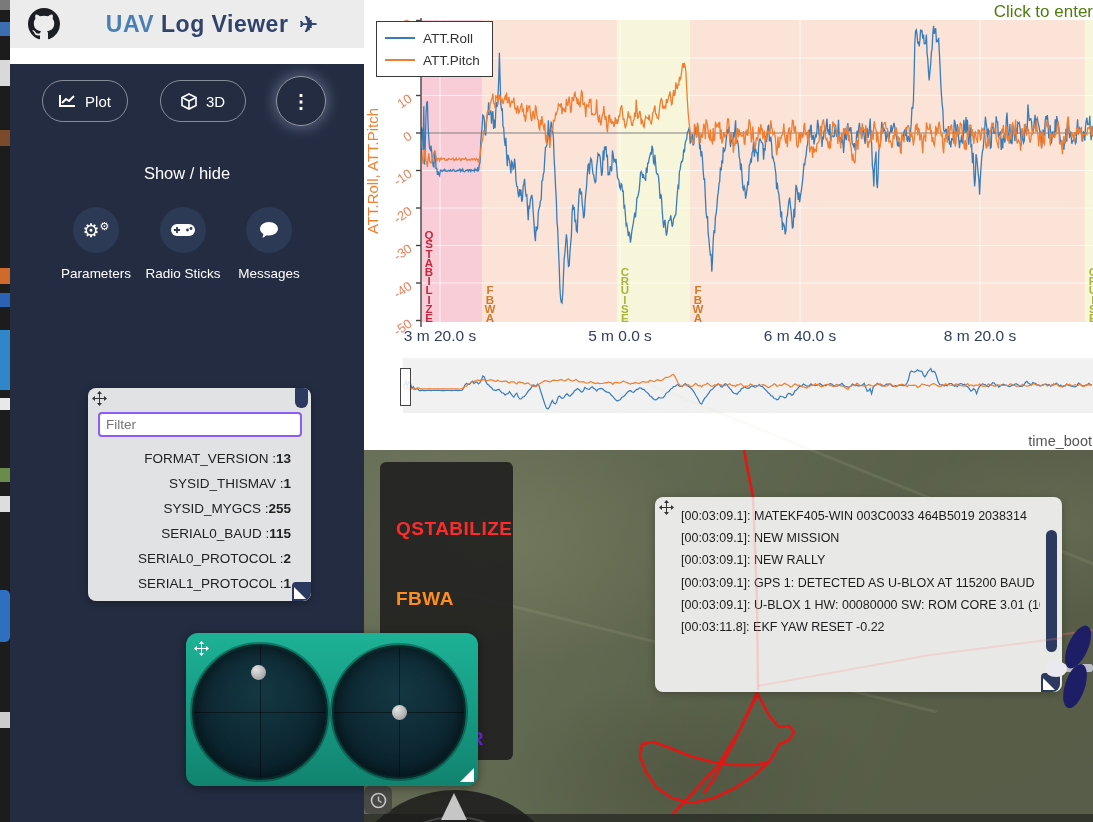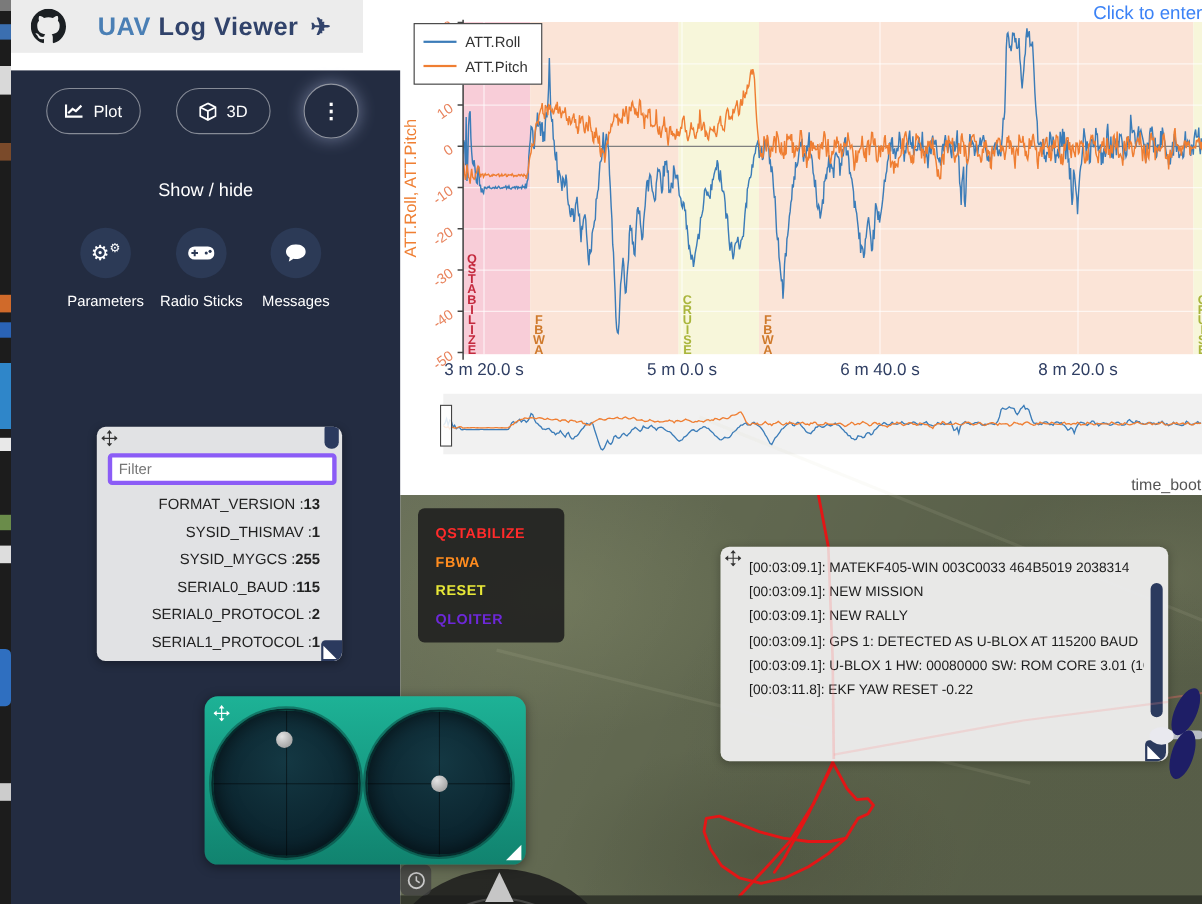--- a/index.html
+++ b/index.html
@@ -2,21 +2,21 @@
 <html><head>
 <meta charset="utf-8">
 <style>
   html,body{margin:0;padding:0;background:#888;}
   #screen{position:relative;width:1093px;height:822px;overflow:hidden;background:#fff;
           font-family:"Liberation Sans",sans-serif;}
   
   #left-strip{position:absolute;left:0;top:0;width:10px;height:822px;background:#1c1c1c;}
   #left-strip .frag{position:absolute;left:0;width:10px;}
   
-  #header{position:absolute;left:10px;top:0;width:320px;height:48px;background:#ececec;
+  #header{position:absolute;left:10px;top:0;width:354px;height:48px;background:#ececec;
           display:flex;align-items:center;}
   #gh{margin-left:18px;width:32px;height:32px;}
   #title{flex:1;text-align:center;font-size:23px;font-weight:bold;color:#31436b;letter-spacing:.5px;}
   #title .uav{color:#4a7fb5;}
   #title .plane{font-size:22px;color:#31436b;margin-left:4px;}
   
   #sidebar{position:absolute;left:10px;top:64px;width:354px;height:774px;background:#232c41;}
   .pill{position:absolute;height:40px;display:flex;align-items:center;justify-content:center;gap:9px;
         border:1px solid rgba(255,255,255,.45);border-radius:22px;color:#fff;font-size:15px;
         background:transparent;cursor:pointer;}
@@ -24,21 +24,21 @@
   #btn-3d{left:150px;top:16px;width:84px;}
   #btn-more{position:absolute;left:266px;top:12px;width:48px;height:48px;border-radius:50%;
         border:1px solid rgba(255,255,255,.5);color:#fff;display:flex;align-items:center;justify-content:center;
         font-size:19px;font-weight:bold;box-shadow:0 0 16px rgba(205,215,255,.45);cursor:pointer;}
   #show-hide{position:absolute;left:0;top:100px;width:354px;text-align:center;color:#fff;font-size:16.5px;}
   .tog-circle{position:absolute;width:46px;height:46px;border-radius:50%;background:#2c3a56;
         display:flex;align-items:center;justify-content:center;color:#fff;cursor:pointer;}
   .tog-label{position:absolute;width:110px;text-align:center;color:#fff;font-size:13.5px;}
   
   #chart-region{position:absolute;left:364px;top:0;width:729px;height:450px;background:#fff;}
-  #click-enter{position:absolute;right:0;top:2px;color:#3b82f6;font-size:17px;white-space:nowrap;cursor:pointer;}
+  #click-enter{position:absolute;right:0;top:2px;color:#4d7c0f;font-size:17px;white-space:nowrap;cursor:pointer;}
   #legend{position:absolute;left:12px;top:21px;background:#fff;border:1.5px solid #3a3a3a;
           padding:5px 12px 5px 8px;font-size:13.5px;color:#333;z-index:5;}
   .leg-row{display:flex;align-items:center;gap:8px;height:22px;cursor:pointer;}
   .leg-swatch{width:30px;height:0;border-top:2.5px solid;}
   #overview-wrap{position:absolute;left:39px;top:358px;width:690px;height:55px;background:#f1f1f1;}
   #ov-handle{position:absolute;left:36px;top:368px;width:9px;height:36px;border:1.5px solid #444;
              background:rgba(255,255,255,.85);cursor:ew-resize;z-index:4;}
   #time-boot{position:absolute;right:1px;top:433px;color:#555;font-size:14.5px;white-space:nowrap;}
   
   #map-region{position:absolute;left:364px;top:450px;width:729px;height:372px;background-color:#616850;
@@ -47,38 +47,38 @@
       radial-gradient(ellipse 420px 260px at 72% 55%, rgba(88,95,70,.6), transparent 65%),
       radial-gradient(ellipse 280px 160px at 45% 88%, rgba(72,78,58,.55), transparent 65%),
       radial-gradient(ellipse 260px 140px at 95% 20%, rgba(115,120,92,.5), transparent 65%),
       linear-gradient(115deg, rgba(255,255,255,.05), transparent 35%, rgba(0,0,0,.10) 75%);
     cursor:grab;}
   .track{position:absolute;background:rgba(215,215,190,.10);}
   #map-bottom{position:absolute;left:0;bottom:0;width:729px;height:8px;background:#2c2f27;opacity:.85;}
   
   #modes-box{position:absolute;left:380px;top:462px;width:117px;background:rgba(30,30,30,.88);
              border-radius:6px;padding:10px 0 8px 16px;z-index:6;}
-  #modes-box .mode{font-size:13px;font-weight:bold;letter-spacing:.5px;line-height:26px;}
+  #modes-box .mode{font-size:19px;font-weight:bold;letter-spacing:.5px;line-height:26px;margin-top:44px;}
   
   #msg-panel{position:absolute;left:655px;top:497px;width:407px;height:195px;background:rgba(236,236,236,.97);
              border-radius:8px;z-index:7;box-shadow:0 2px 8px rgba(0,0,0,.25);}
   #msg-list{position:absolute;left:26px;top:8px;right:22px;font-size:12.5px;color:#1c1c1c;
             line-height:22.2px;white-space:nowrap;overflow:hidden;}
   .mv-handle{position:absolute;left:4px;top:3px;cursor:move;}
   .scrollbar{position:absolute;background:#2b3a5e;border-radius:6px;cursor:pointer;}
   #msg-scroll{right:5px;top:33px;width:11px;height:122px;}
   .rz-handle{position:absolute;width:19px;height:19px;background:#2b3a5e;display:flex;align-items:flex-end;
              justify-content:flex-start;cursor:nwse-resize;}
   #msg-resize{right:2px;bottom:0;border-radius:4px 0 8px 0;}
   .rz-tri{width:0;height:0;border-left:12px solid #fff;border-top:12px solid transparent;margin:0 0 2px 2px;}
   
   #param-panel{position:absolute;left:88px;top:388px;width:223px;height:213px;background:rgba(229,230,232,.98);
                border-radius:8px;z-index:8;overflow:hidden;box-shadow:0 2px 8px rgba(0,0,0,.3);}
   #param-scroll{right:3px;top:-4px;width:13px;height:24px;}
-  #param-filter{position:absolute;left:10px;top:24px;width:188px;height:21px;border:4px solid #8b5cf6;
+  #param-filter{position:absolute;left:10px;top:24px;width:188px;height:21px;border:2px solid #8b5cf6;
                 border-radius:4px;font-size:13.5px;padding:0 6px;color:#333;background:#fff;
                 font-family:"Liberation Sans",sans-serif;}
   #param-rows{position:absolute;left:12px;top:58px;right:20px;}
   .prow{display:flex;justify-content:flex-end;font-size:13.5px;color:#222;line-height:25px;}
   .prow .pval{font-weight:bold;}
   #param-resize{right:0;bottom:0;border-radius:4px 0 8px 0;}
   
   #radio{position:absolute;left:186px;top:633px;width:292px;height:153px;border-radius:12px;
          background:linear-gradient(180deg,#1db296,#11836f);z-index:9;box-shadow:0 2px 10px rgba(0,0,0,.4);}
   .stick-circle{position:absolute;border-radius:50%;background:radial-gradient(circle at 50% 35%,#143843,#0a222c 75%);

